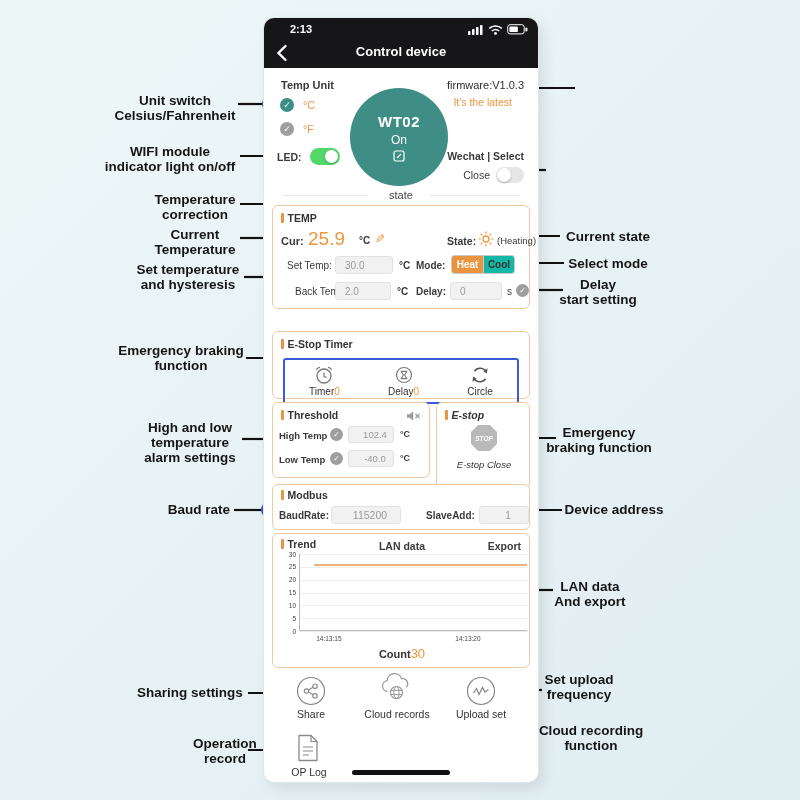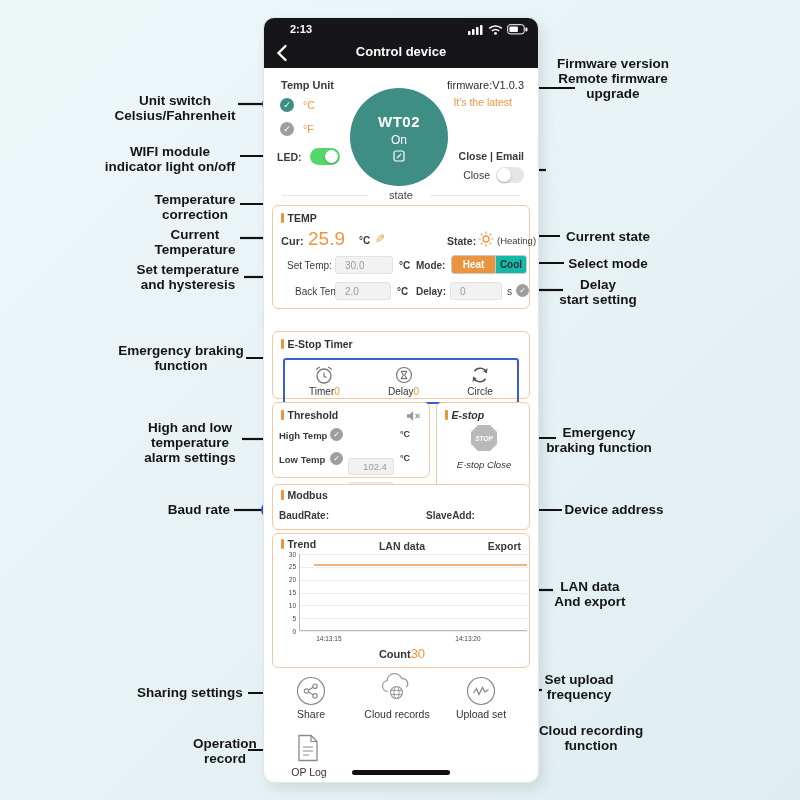--- a/index.html
+++ b/index.html
@@ -28,23 +28,23 @@
   .toggle-off .knob{position:absolute;left:1px;top:1px;width:14px;height:14px;border-radius:50%;background:#fff;box-shadow:0 1px 2px rgba(0,0,0,.3);}
   .devcircle{position:absolute;left:86px;top:70px;width:98px;height:98px;border-radius:50%;background:#3e8e85;display:flex;flex-direction:column;align-items:center;justify-content:center;gap:3px;color:#fff;}
   .dev-name{font-size:15px;font-weight:700;letter-spacing:.5px;}
   .dev-state{font-size:12px;}
   .statediv{position:absolute;left:0;top:171px;width:100%;text-align:center;font-size:11px;color:#444;}
   .stateline{position:absolute;top:177px;height:1px;background:#e8e8e8;}
   .card{position:absolute;border:1px solid #f2c9a0;border-radius:6px;background:#fff;}
   .ctitle{position:absolute;left:8px;top:6px;display:flex;align-items:center;gap:4px;font-size:10.5px;font-weight:700;color:#333;}
   .cbar{width:2.5px;height:10px;background:#e8953f;border-radius:1px;}
   .ipt{position:absolute;background:#f1f1f1;border:1px solid #e2e2e2;border-radius:3px;color:#9a9a9a;font-size:10px;display:flex;align-items:center;padding-left:9px;}
-  .ipt.ctr{justify-content:center;padding-left:8px;margin-top:32px;}
+  .ipt.ctr{justify-content:center;padding-left:8px;}
   .seg{position:absolute;display:flex;border:1px solid #c9c9c9;border-radius:3px;overflow:hidden;height:19px;}
-  .seg .heat{width:43px;background:#ea9440;color:#fff;font-size:10px;font-weight:700;display:flex;align-items:center;justify-content:center;}
+  .seg .heat{width:31px;background:#ea9440;color:#fff;font-size:10px;font-weight:700;display:flex;align-items:center;justify-content:center;}
   .seg .cool{width:31px;background:#14b8a6;color:#333;font-size:10px;font-weight:700;display:flex;align-items:center;justify-content:center;border-left:1px solid #c9c9c9;}
   .bluebox{position:absolute;left:10px;top:26px;width:236px;height:46px;border:2px solid #3a5cd8;border-radius:3px;display:flex;align-items:center;justify-content:space-around;}
   .tmr{display:flex;flex-direction:column;align-items:center;gap:1px;font-size:10px;color:#333;}
   .plot{position:absolute;left:26px;top:20px;width:228px;height:77px;border-left:1px solid #b9b9b9;border-bottom:1px solid #b9b9b9;}
   .gridline{position:absolute;left:0;width:228px;height:1px;background:#ededed;}
   .ytick{position:absolute;left:-22px;width:18px;text-align:right;font-size:6.5px;color:#444;}
   .xtick{position:absolute;top:81px;font-size:6.5px;color:#444;transform:translateX(-35%);}
   .trendline{position:absolute;left:14px;right:0;height:1.5px;background:#f0b27c;}
   .footlbl{position:absolute;text-align:center;font-size:10.5px;color:#333;}
   .homebar{position:absolute;left:88px;top:752px;width:98px;height:5px;border-radius:3px;background:#111;}
@@ -114,23 +114,20 @@
   <div class="ann" style="left:118px;top:343px;width:126px;">Emergency braking
 function</div>
   <div class="ann" style="left:140px;top:420px;width:100px;">High and low
 temperature
 alarm settings</div>
   <div class="ann" style="left:166px;top:502px;width:66px;">Baud rate</div>
   <div class="ann" style="left:134px;top:685px;width:112px;">Sharing settings</div>
   <div class="ann" style="left:174px;top:736px;width:70px;margin-left:16px;">Operation
 record</div>
 
-  <div class="ann" style="left:556px;top:56px;width:114px;">Firmware version
-Remote firmware
-upgrade</div>
   <div class="ann" style="left:562px;top:229px;width:92px;">Current state</div>
   <div class="ann" style="left:566px;top:256px;width:84px;">Select mode</div>
   <div class="ann" style="left:556px;top:277px;width:84px;">Delay
 start setting</div>
   <div class="ann" style="left:546px;top:425px;width:106px;">Emergency
 braking function</div>
   <div class="ann" style="left:564px;top:502px;width:100px;">Device address</div>
   <div class="ann" style="left:552px;top:579px;width:76px;">LAN data
 And export</div>
   <div class="ann" style="left:540px;top:672px;width:78px;">Set upload
@@ -182,21 +179,21 @@
       <span class="dev-name">WT02</span>
       <span class="dev-state">On</span>
       <svg width="12" height="12">
           <rect x="1" y="1" width="10" height="10" rx="2" stroke="#fff" fill="none" stroke-width="1.2"></rect>
           <path d="M4 8 L8.2 3.8" stroke="#fff" stroke-width="1.2"></path>
         </svg>
     </div>
 
     <div class="lbl" style="right:14px;top:61px;left:auto;position:absolute;font-size:11px;color:#2e2e2e;">firmware:V1.0.3</div>
     <div class="lbl orange" style="right:26px;top:78px;left:auto;position:absolute;font-size:10.5px;">It's the latest</div>
-    <div class="lbl bold" style="right:14px;top:132px;left:auto;position:absolute;">Close | Email</div>
+    <div class="lbl bold" style="right:14px;top:132px;left:auto;position:absolute;">Wechat | Select</div>
     <div class="lbl" style="right:48px;top:151px;left:auto;position:absolute;">Close</div>
     <div class="toggle-off" style="right:14px;top:149px;left:auto;">
         <span class="knob"></span>
       </div>
 
     <div class="statediv">state</div>
     <div class="stateline" style="left:18px;width:86px;"></div>
     <div class="stateline" style="left:166px;width:90px;"></div>
 
     <div class="card" style="left:8px;top:187px;width:258px;height:104px;">

